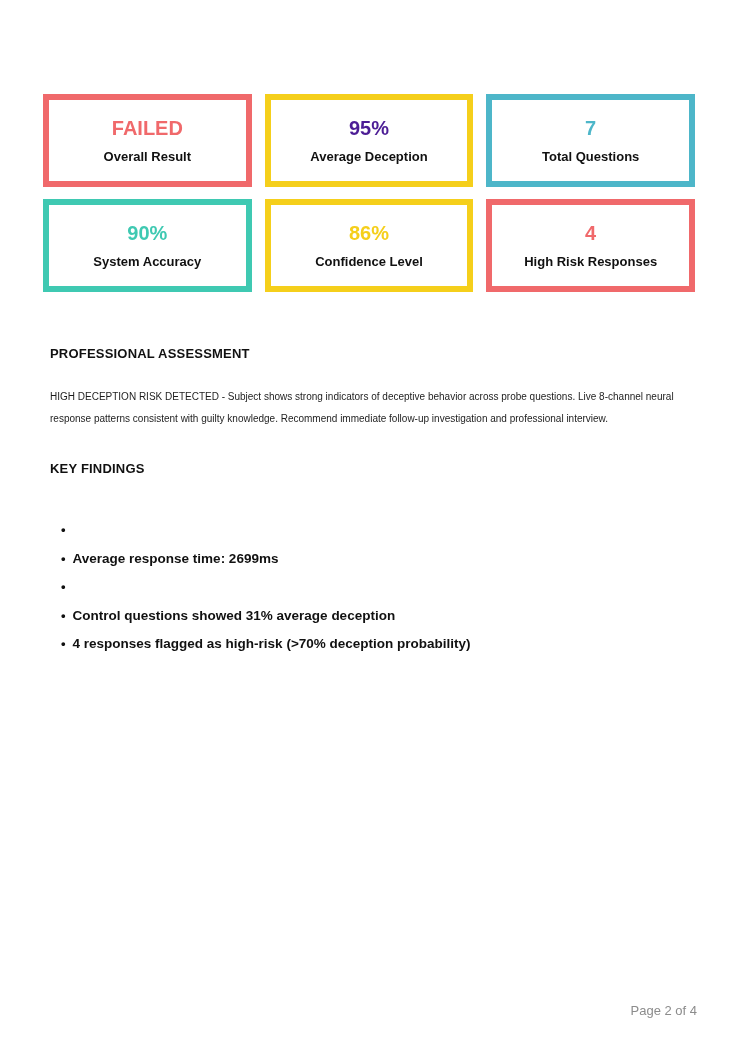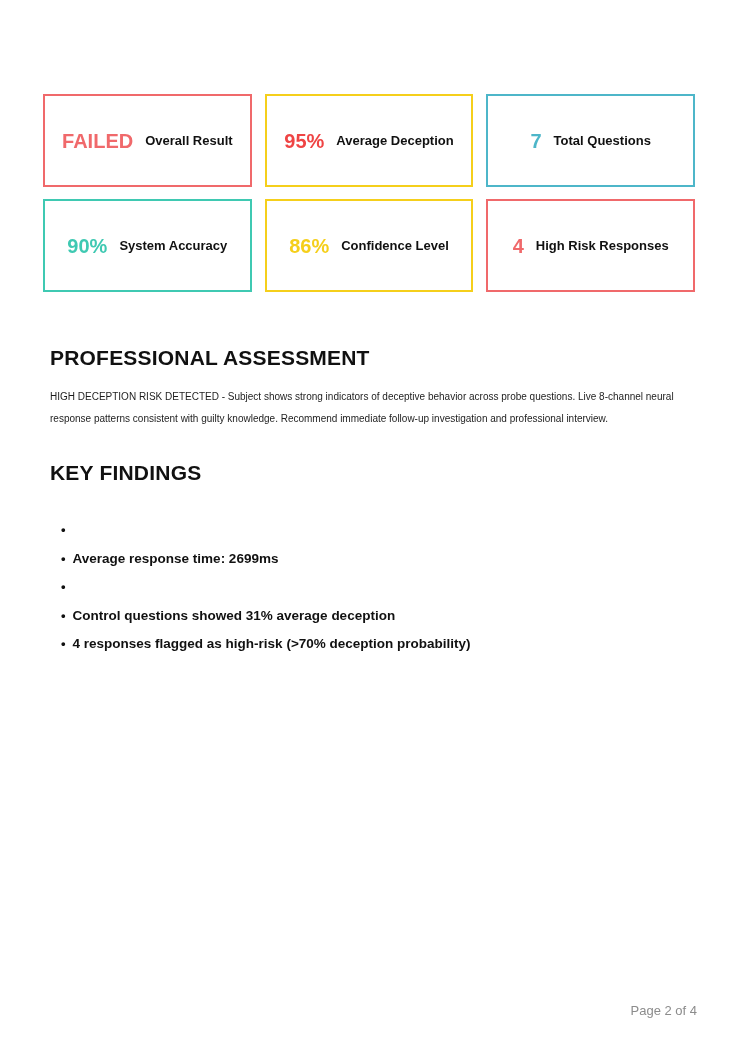--- a/index.html
+++ b/index.html
@@ -19,31 +19,31 @@
   }
   .cards-grid {
     position:absolute; left:43px; top:94px; width:652px;
     display:grid;
     grid-template-columns:repeat(3, 1fr);
     gap:12px 13px;
   }
   .stat-card {
     height:93px;
     background:#ffffff;
-    border:2px solid #15803d; 
-    display:flex; 
+    border:6px solid #15803d; 
+    display:flex; flex-direction:column;
     align-items:center; justify-content:center;
     gap:12px;
     text-align:center;
   }
   .card-value { font-size:20px; font-weight:bold; line-height:1; }
   .card-label { font-size:13px; font-weight:bold; color:#111111; line-height:1;text-align:center; }
   .section-heading {
     position:absolute; left:50px;
-    font-size:21px; font-weight:bold; color:#111111;
+    font-size:13px; font-weight:bold; color:#111111;
     letter-spacing:0.2px;
   }
   .heading-assessment { top:346px; }
   .heading-findings   { top:461px; }
   .assessment-body {
     position:absolute; left:50px; top:386px; width:646px;
     font-size:10px; line-height:21.5px; color:#1d1d1d;
   }
   .findings-list {
     position:absolute; left:61px; top:523px; width:620px;
@@ -71,21 +71,21 @@
 
 
   <div class="cards-grid">
 
     <div class="stat-card" style="border-color: rgb(240, 105, 107);">
       <div class="card-value" style="color: rgb(240, 105, 107);">FAILED</div>
       <div class="card-label">Overall Result</div>
     </div>
 
     <div class="stat-card" style="border-color: rgb(245, 207, 27);">
-      <div class="card-value" style="color: #ef4444;">95%</div>
+      <div class="card-value" style="color: #4c1d95;">95%</div>
       <div class="card-label">Average Deception</div>
     </div>
 
     <div class="stat-card" style="border-color: rgb(77, 182, 201);">
       <div class="card-value" style="color: rgb(77, 182, 201);">7</div>
       <div class="card-label">Total Questions</div>
     </div>
 
     <div class="stat-card" style="border-color: rgb(63, 201, 178);">
       <div class="card-value" style="color: rgb(63, 201, 178);">90%</div>

